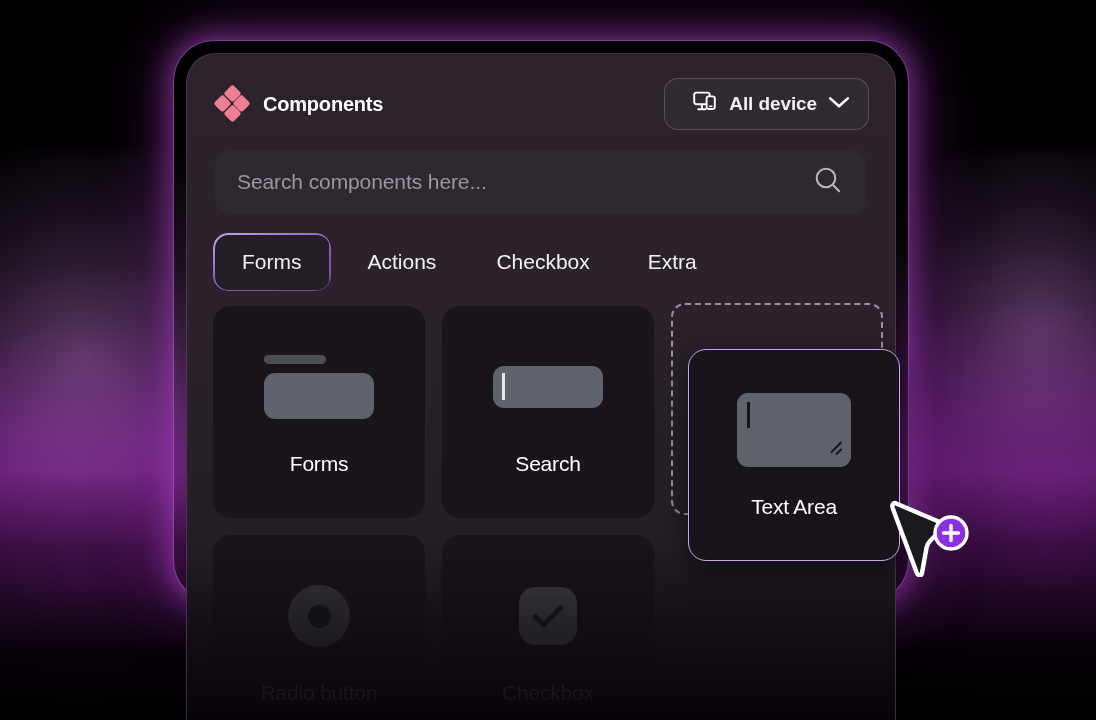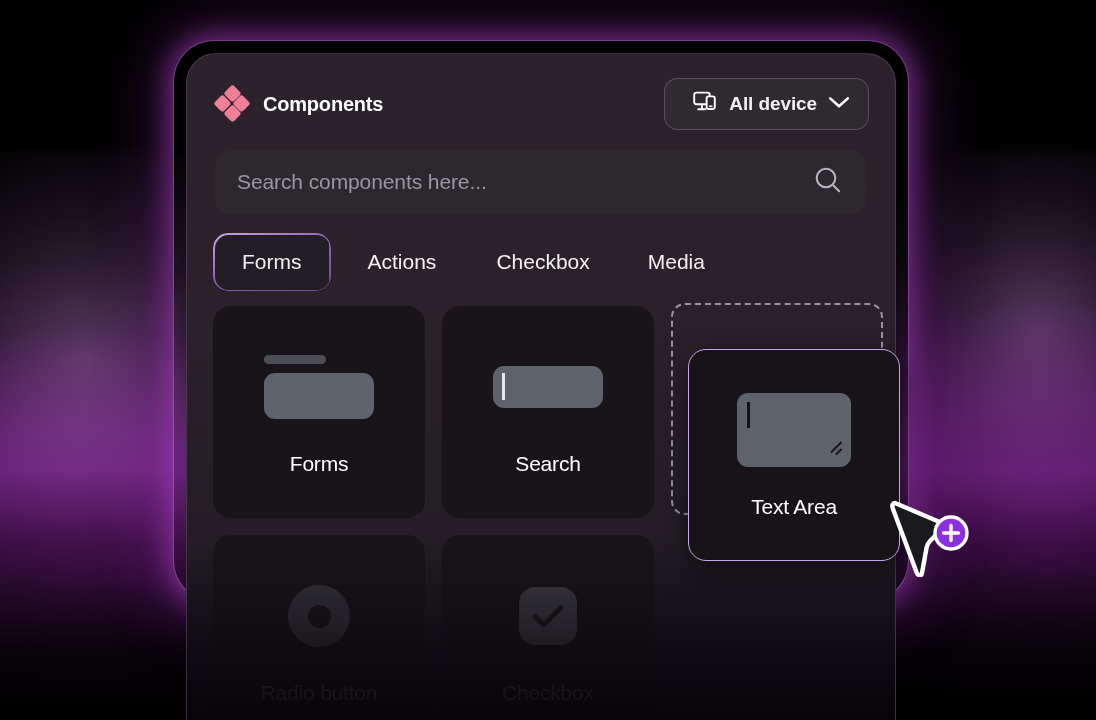--- a/index.html
+++ b/index.html
@@ -403,21 +403,21 @@
         <div class="tab active">
           <span>Forms</span>
         </div>
         <div class="tab t-actions">
           <span>Actions</span>
         </div>
         <div class="tab t-layouts">
           <span>Checkbox</span>
         </div>
         <div class="tab t-extra">
-          <span>Media</span>
+          <span>Extra</span>
         </div>
       </div>
 
       <div class="grid">
 
         <div class="card">
           <div class="mock mock-forms">
             <div class="bar"></div>
             <div class="box"></div>
           </div>

